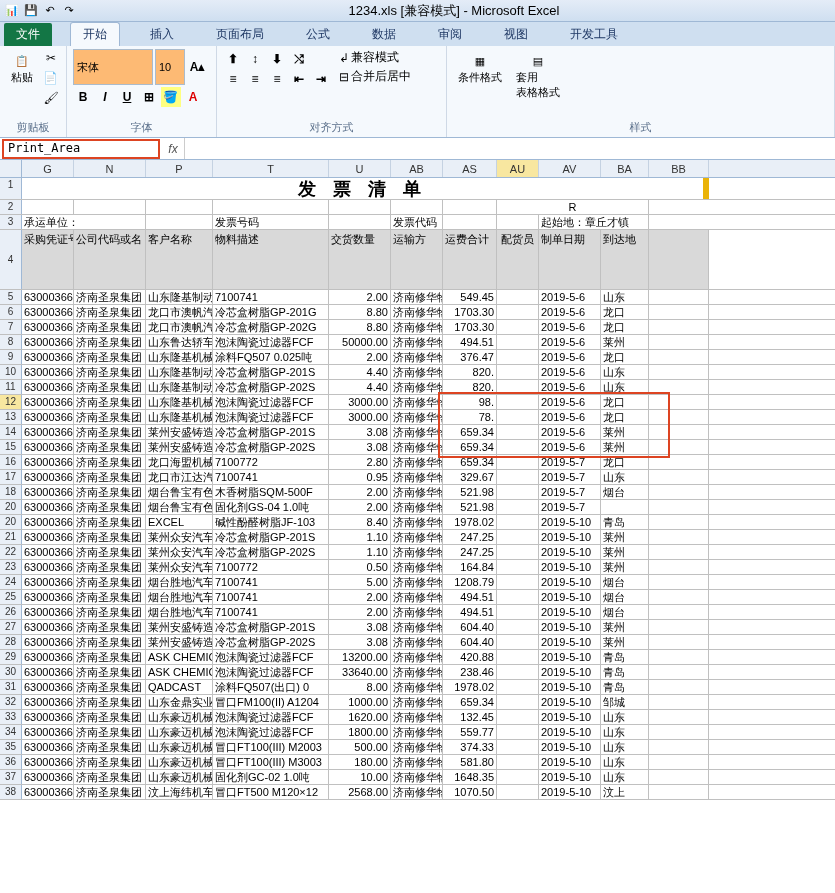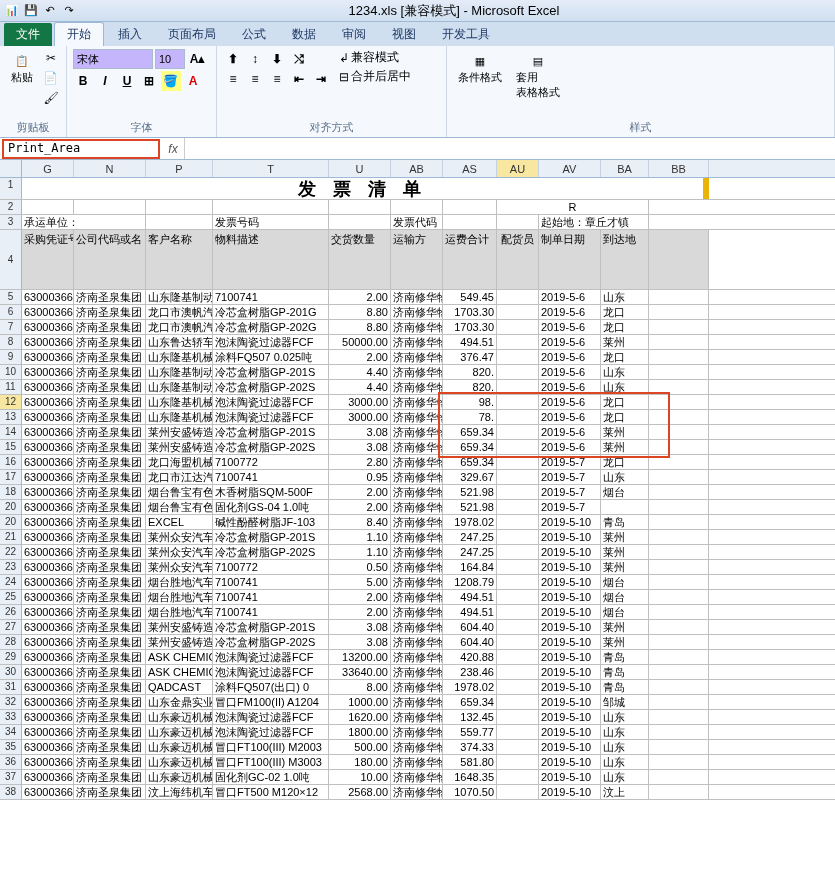--- a/index.html
+++ b/index.html
@@ -1,32 +1,32 @@
 <!DOCTYPE html>
 <html><head>
 <meta charset="utf-8">
 <style>
 * { box-sizing: border-box; margin: 0; padding: 0; }
 body { font-family: "Microsoft YaHei", SimSun, sans-serif; font-size: 12px; background: #fff; width: 835px; height: 893px; overflow: hidden; }
 .titlebar { height: 22px; background: linear-gradient(#e4ecf7,#cfdff0); display: flex; align-items: center; padding: 0 4px; border-bottom: 1px solid #9fb8d5; }
 .qat { display: flex; gap: 3px; }
 .qat .ico { width: 16px; height: 16px; display: flex; align-items: center; justify-content: center; font-size: 11px; }
 .titlebar .center { flex: 1; text-align: center; font-size: 13px; }
-.ribbon-tabs { height: 24px; background: #cfdff0; display: flex; align-items: flex-end; padding-left: 4px; gap: 2px; }
+.ribbon-tabs { height: 24px; background: #cfdff0; display: flex; align-items: flex-end; padding-left: 4px; gap: 18px; }
 .ribbon-tabs .tab { padding: 3px 12px 3px; font-size: 12px; color: #1f3864; }
 .ribbon-tabs .tab.file { background: #137645; color: #fff; border-radius: 2px 2px 0 0; }
 .ribbon-tabs .tab.active { background: #f5f9fd; border: 1px solid #9fb8d5; border-bottom: none; border-radius: 3px 3px 0 0; }
 .ribbon { height: 92px; background: #f5f9fd; border-bottom: 1px solid #9fb8d5; display: flex; }
 .group { border-right: 1px solid #cfd9e6; padding: 3px 6px 2px; display: flex; flex-direction: column; }
 .group .body { flex: 1; display: flex; gap: 4px; align-items: flex-start; }
 .group .lbl { font-size: 11px; text-align: center; color: #5a6f8a; padding-top: 1px; }
 .btn { display: flex; flex-direction: column; align-items: center; justify-content: center; padding: 2px 4px; font-size: 11px; border: 1px solid transparent; }
 .ico-box { width: 18px; height: 18px; display: flex; align-items: center; justify-content: center; }
 .small-row { display: flex; gap: 2px; align-items: center; }
-.input-sel { height: 20px; font-size: 11px; border: 1px solid #abc; background: #c4b5fd; padding: 0 3px; }
+.input-sel { height: 36px; font-size: 11px; border: 1px solid #abc; background: #fdba74; padding: 0 3px; }
 .font-group .body { flex-direction: column; gap: 2px; }
 .tools-row { display: flex; gap: 2px; }
 .tool { width: 20px; height: 20px; display: flex; align-items: center; justify-content: center; border: 1px solid transparent; font-size: 12px; font-weight: bold; }
 .align-group .body { flex-direction: column; gap: 2px; }
 .fx-bar { height: 22px; border-bottom: 1px solid #9fb8d5; display: flex; align-items: center; background: #fff; }
 .name-box { width: 158px; height: 20px; border: 2px solid #d42; margin: 0 2px; display: flex; align-items: center; flex-direction: column; }
 .name-box input { border: none; width: 100%; font-size: 12px; padding: 0 4px; font-family: Consolas, monospace; }
 .fx-icon { width: 22px; text-align: center; font-style: italic; color: #555; }
 .col-headers { height: 18px; background: #e9eff7; border-bottom: 1px solid #9fb8d5; display: flex; }
 .row-hdr-space { width: 22px; border-right: 1px solid #9fb8d5; }

